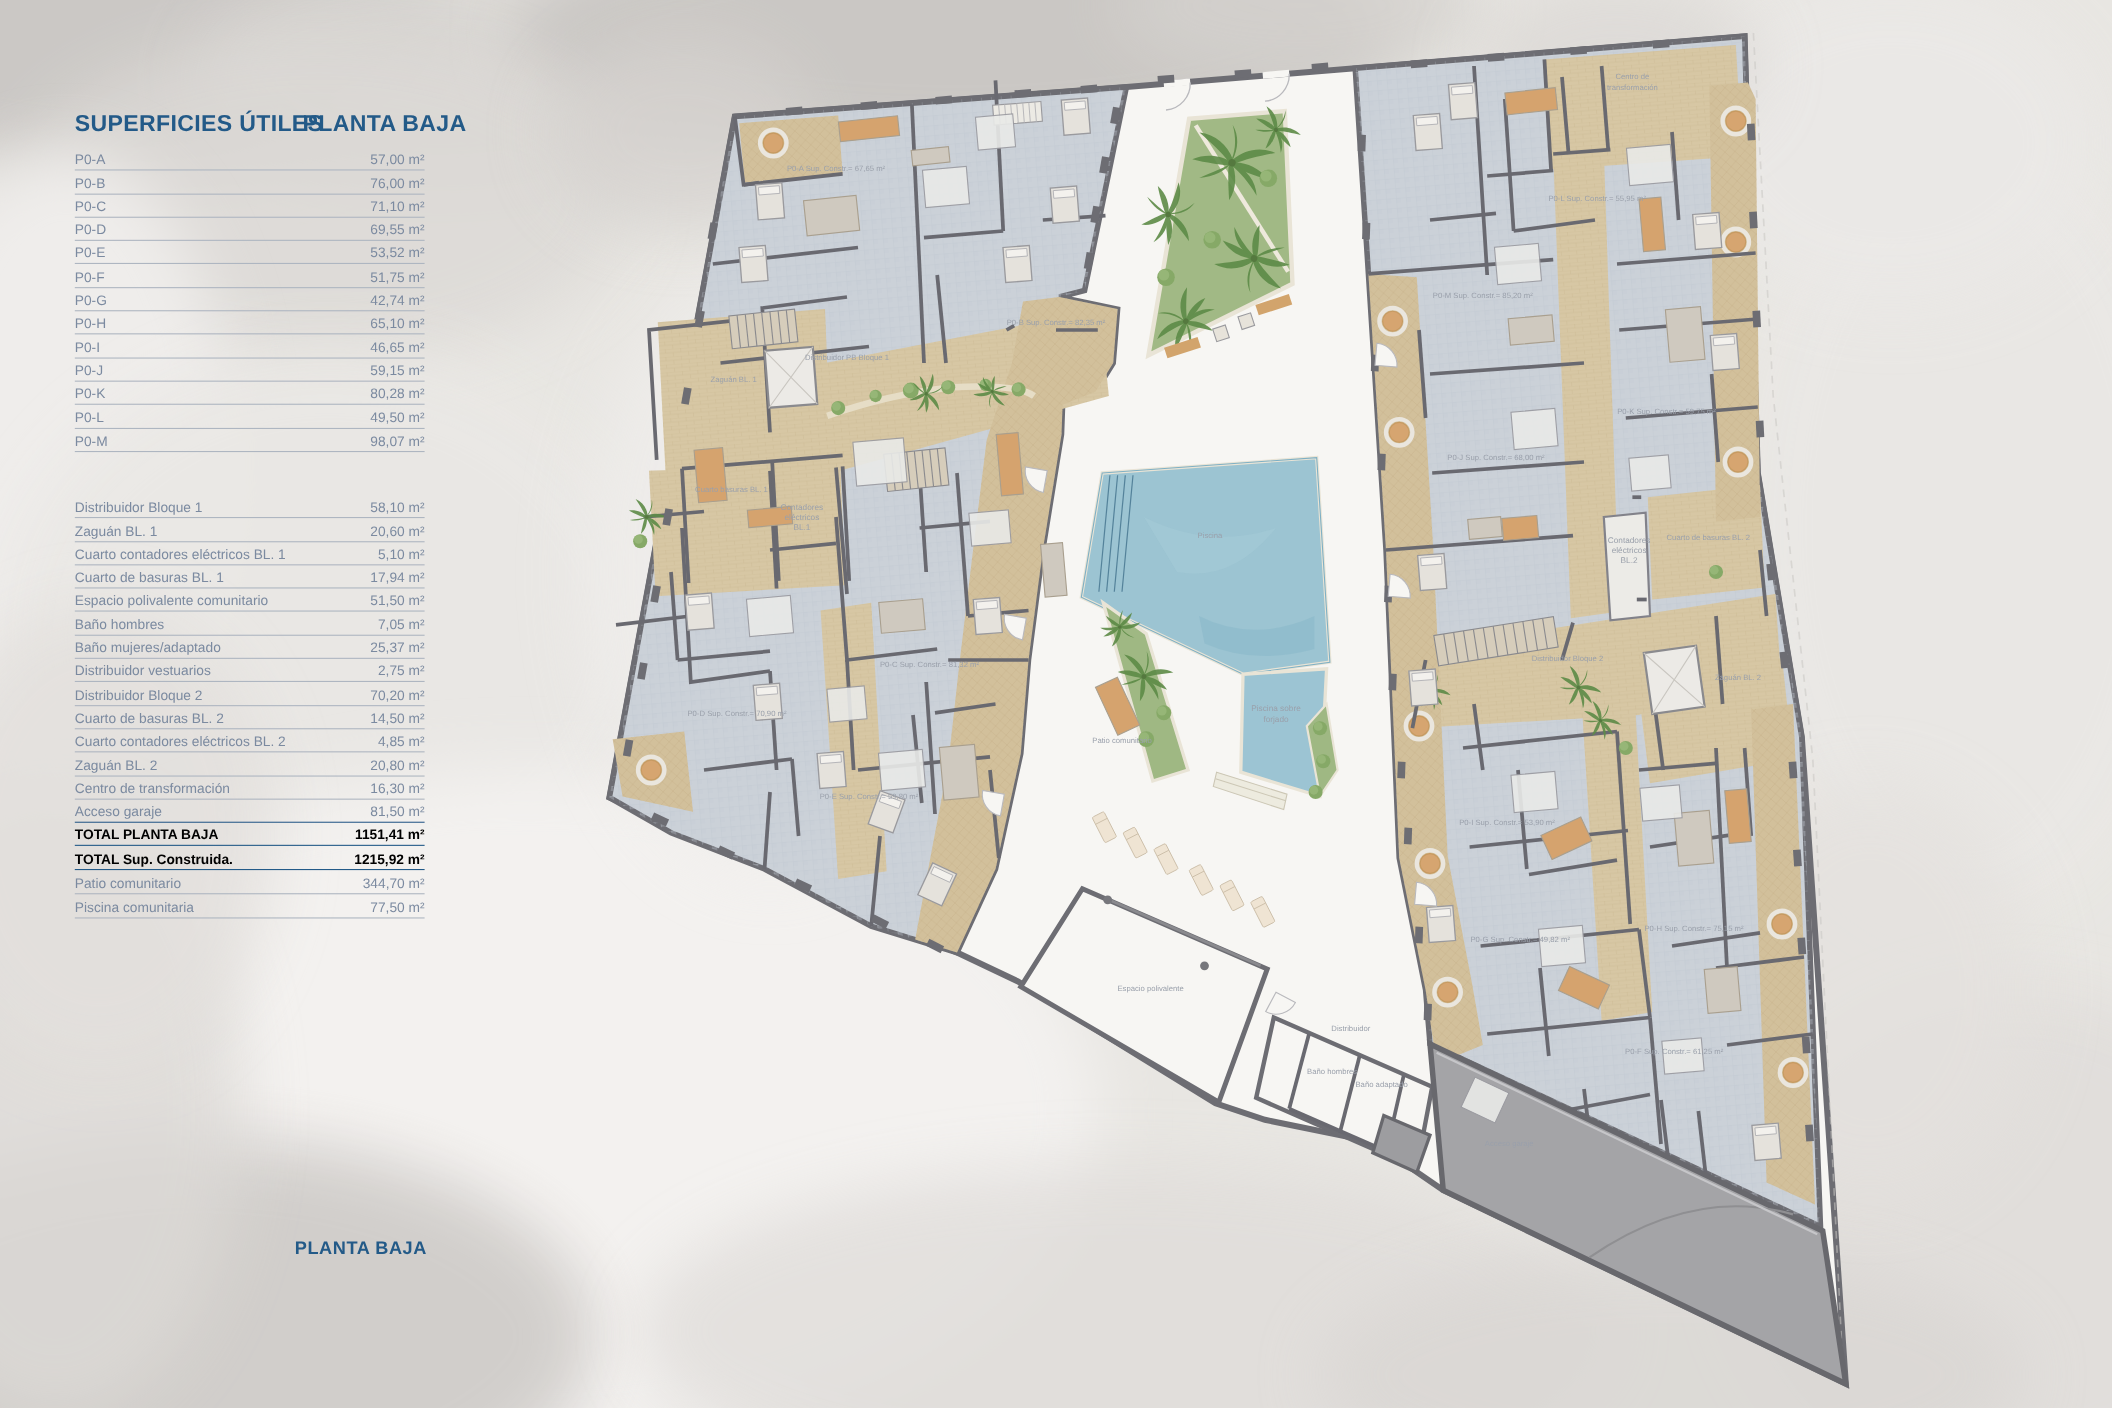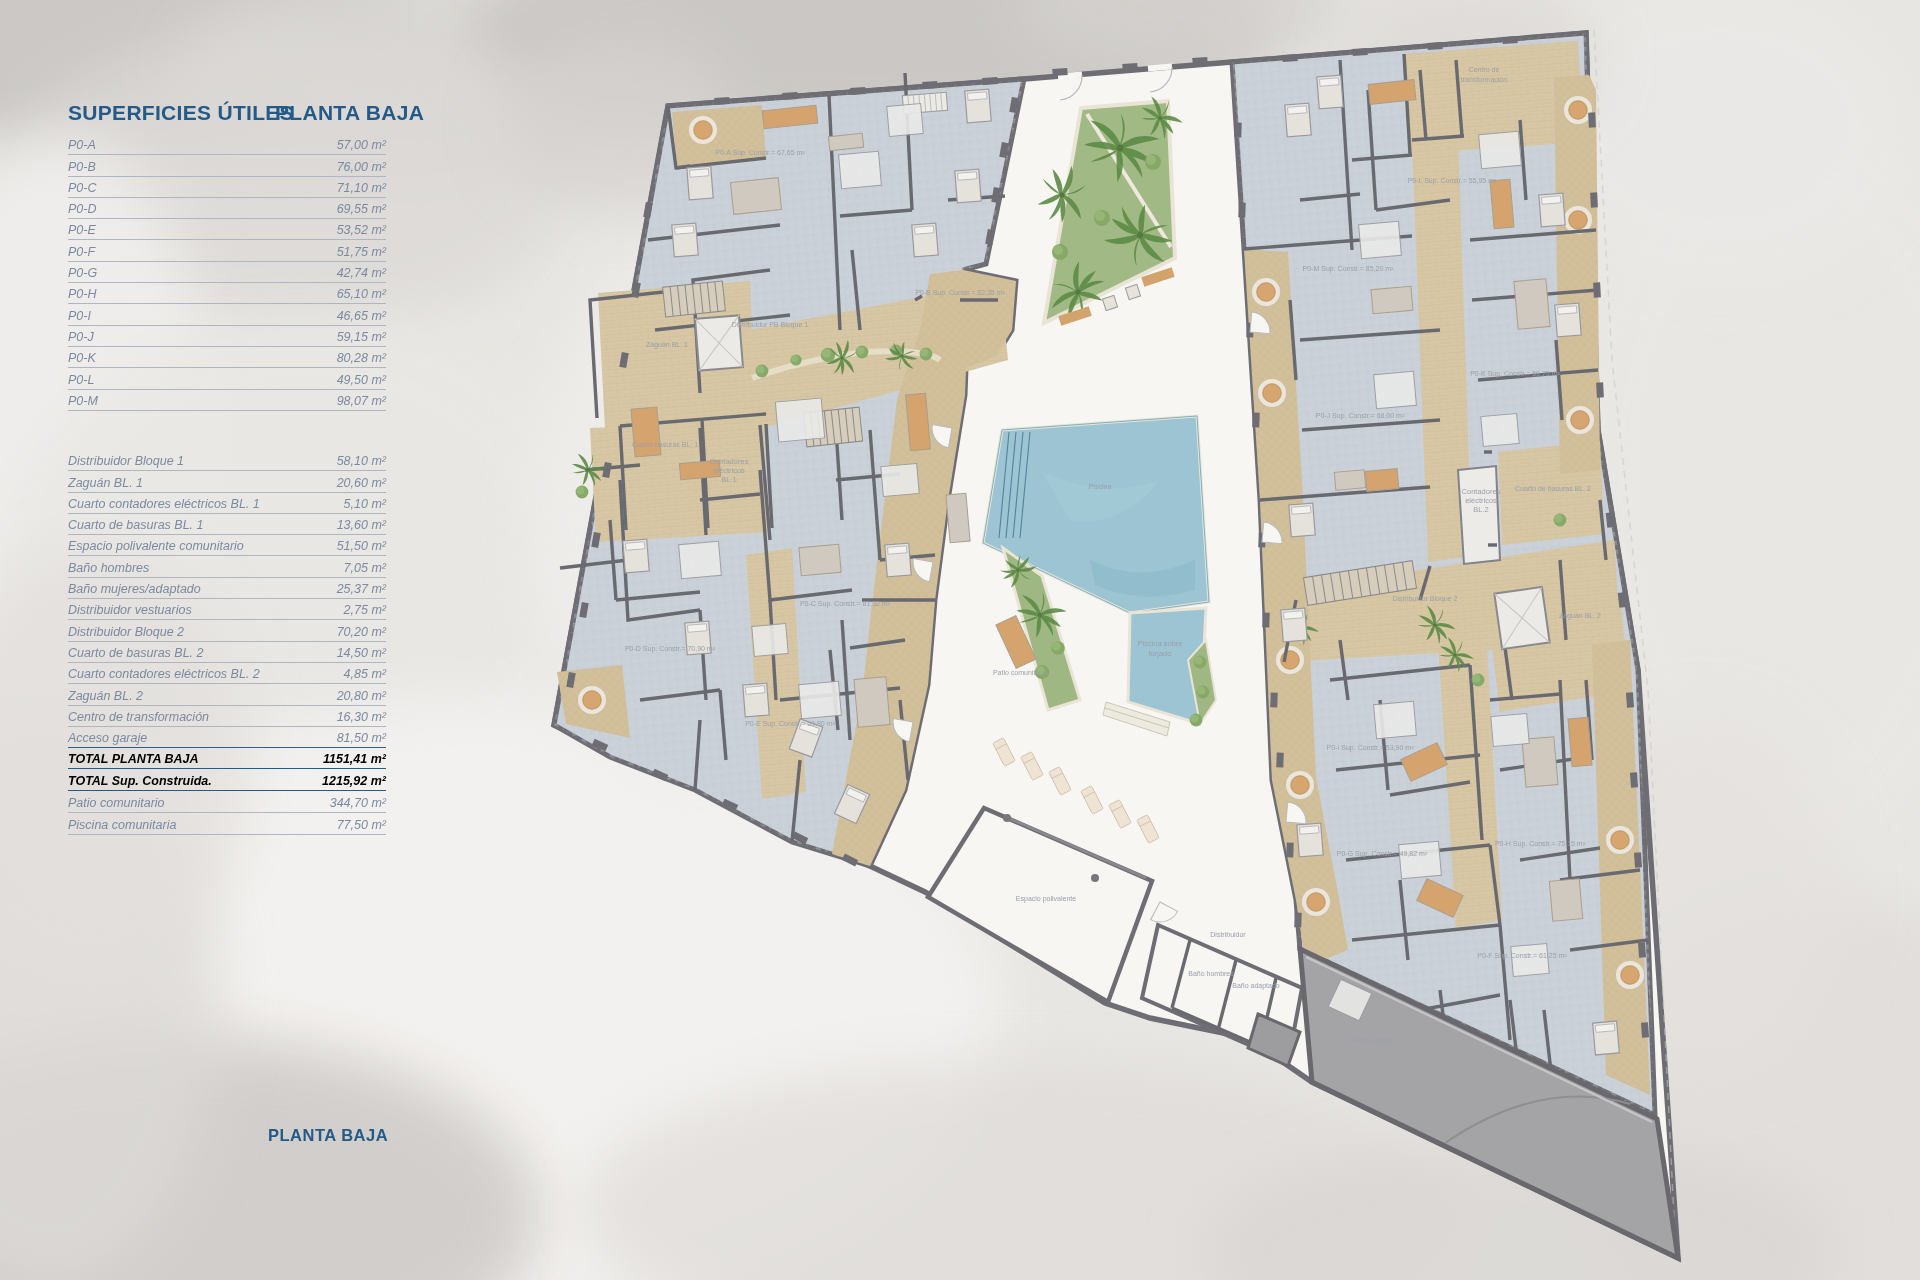--- a/index.html
+++ b/index.html
@@ -1,17 +1,17 @@
 <!DOCTYPE html>
 <html><head><meta charset="utf-8">
 <style>
 html,body{margin:0;padding:0;width:1920px;height:1280px;overflow:hidden;}
 body{font-family:"Liberation Sans",sans-serif;position:relative;background:#e8e6e2;}
 #plan{position:absolute;left:0;top:0;}
-.tbl{position:absolute;left:68px;width:318px;color:#7b8aa0;font-size:12.5px;font-style:italic;}
+.tbl{position:absolute;left:68px;width:318px;color:#7b8aa0;font-size:12.5px;}
 .r{height:20.3px;border-bottom:1px solid #aeb6c1;position:relative;}
 .r span{position:absolute;bottom:2px;left:0;white-space:nowrap;}
 .r span.v{left:auto;right:0;}
 .r.t{color:#000000;font-weight:bold;border-bottom:1.6px solid #235a88;}
 .r.bb{border-bottom:1.4px solid #2f5f8c;}
 .hdr{position:absolute;top:101px;left:68px;width:318px;color:#235a88;font-weight:bold;font-size:21px;letter-spacing:0.3px;white-space:nowrap;}
 .hdr .h2{position:absolute;left:207px;top:0;}
 .title{position:absolute;left:268px;top:1126px;color:#235a88;font-weight:bold;font-size:16.5px;letter-spacing:0.5px;}
 </style></head>
 <body>
@@ -621,21 +621,21 @@
 <div class="r ">
       <span>Zaguán BL. 1</span>
       <span class="v">20,60 m²</span>
     </div>
 <div class="r ">
       <span>Cuarto contadores eléctricos BL. 1</span>
       <span class="v">5,10 m²</span>
     </div>
 <div class="r ">
       <span>Cuarto de basuras BL. 1</span>
-      <span class="v">13,60 m²</span>
+      <span class="v">17,94 m²</span>
     </div>
 <div class="r ">
       <span>Espacio polivalente comunitario</span>
       <span class="v">51,50 m²</span>
     </div>
 <div class="r ">
       <span>Baño hombres</span>
       <span class="v">7,05 m²</span>
     </div>
 <div class="r ">

